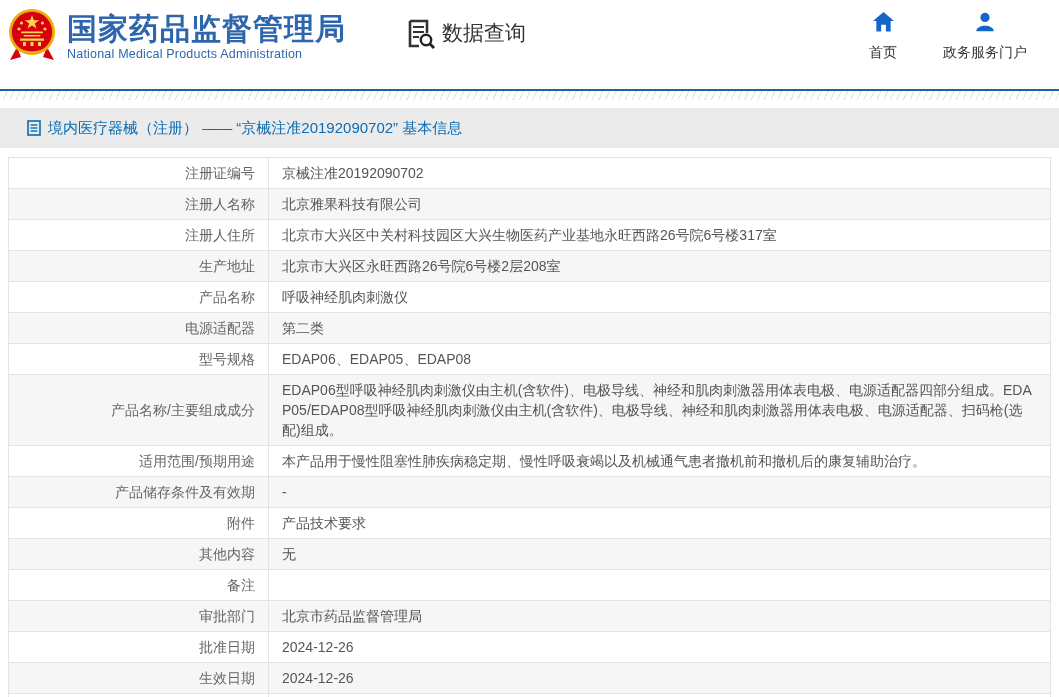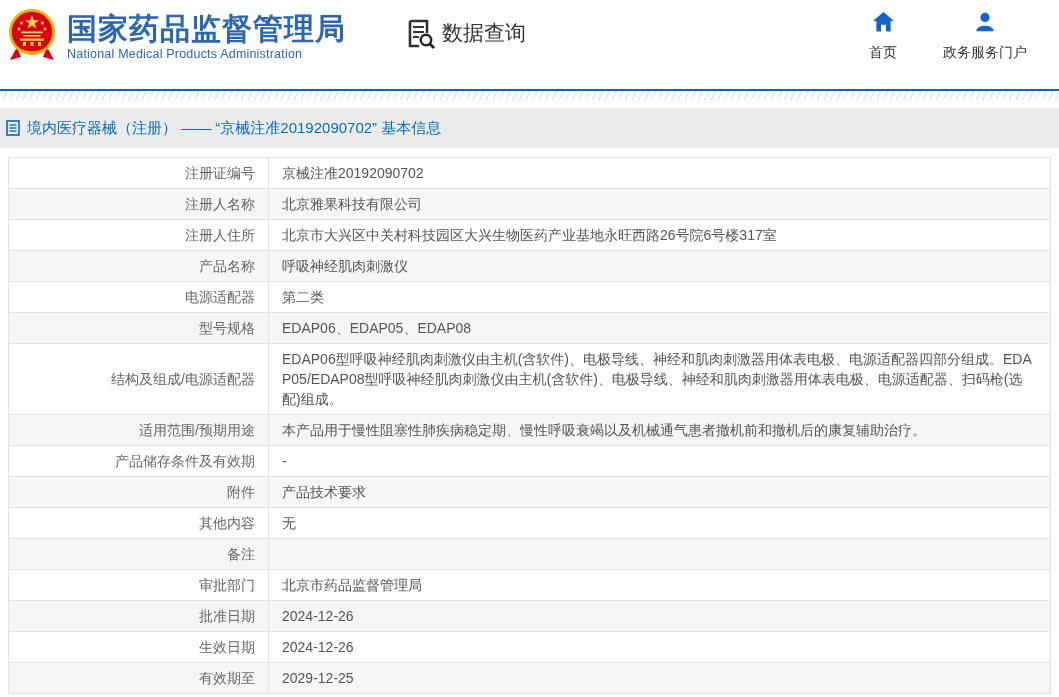--- a/index.html
+++ b/index.html
@@ -61,21 +61,21 @@
   }
 
   
   .breadcrumb-bar {
     margin-top: 8px;
     height: 40px;
     background: var(--bar-bg);
     display: flex;
     align-items: center;
     gap: 7px;
-    padding-left: 6px;
+    padding-left: 27px;
     font-size: 15px;
     color: var(--link-blue);
   }
 
   
   table.info-table {
     width: 1043px;
     margin: 9px 0 0 8px;
     border-collapse: collapse;
     table-layout: fixed;
@@ -190,33 +190,37 @@
       </tr>
       <tr>
         <td class="cell-label">注册人名称</td>
         <td class="cell-value">北京雅果科技有限公司</td>
       </tr>
       <tr>
         <td class="cell-label">注册人住所</td>
         <td class="cell-value">北京市大兴区中关村科技园区大兴生物医药产业基地永旺西路26号院6号楼317室</td>
       </tr>
       <tr>
+        <td class="cell-label">生产地址</td>
+        <td class="cell-value">北京市大兴区永旺西路26号院6号楼2层208室</td>
+      </tr>
+      <tr>
         <td class="cell-label">产品名称</td>
         <td class="cell-value">呼吸神经肌肉刺激仪</td>
       </tr>
       <tr>
         <td class="cell-label">电源适配器</td>
         <td class="cell-value">第二类</td>
       </tr>
       <tr>
         <td class="cell-label">型号规格</td>
         <td class="cell-value">EDAP06、EDAP05、EDAP08</td>
       </tr>
       <tr>
-        <td class="cell-label">结构及组成/电源适配器</td>
+        <td class="cell-label">产品名称/主要组成成分</td>
         <td class="cell-value">EDAP06型呼吸神经肌肉刺激仪由主机(含软件)、电极导线、神经和肌肉刺激器用体表电极、电源适配器四部分组成。EDAP05/EDAP08型呼吸神经肌肉刺激仪由主机(含软件)、电极导线、神经和肌肉刺激器用体表电极、电源适配器、扫码枪(选配)组成。</td>
       </tr>
       <tr>
         <td class="cell-label">适用范围/预期用途</td>
         <td class="cell-value">本产品用于慢性阻塞性肺疾病稳定期、慢性呼吸衰竭以及机械通气患者撤机前和撤机后的康复辅助治疗。</td>
       </tr>
       <tr>
         <td class="cell-label">产品储存条件及有效期</td>
         <td class="cell-value">-</td>
       </tr>

